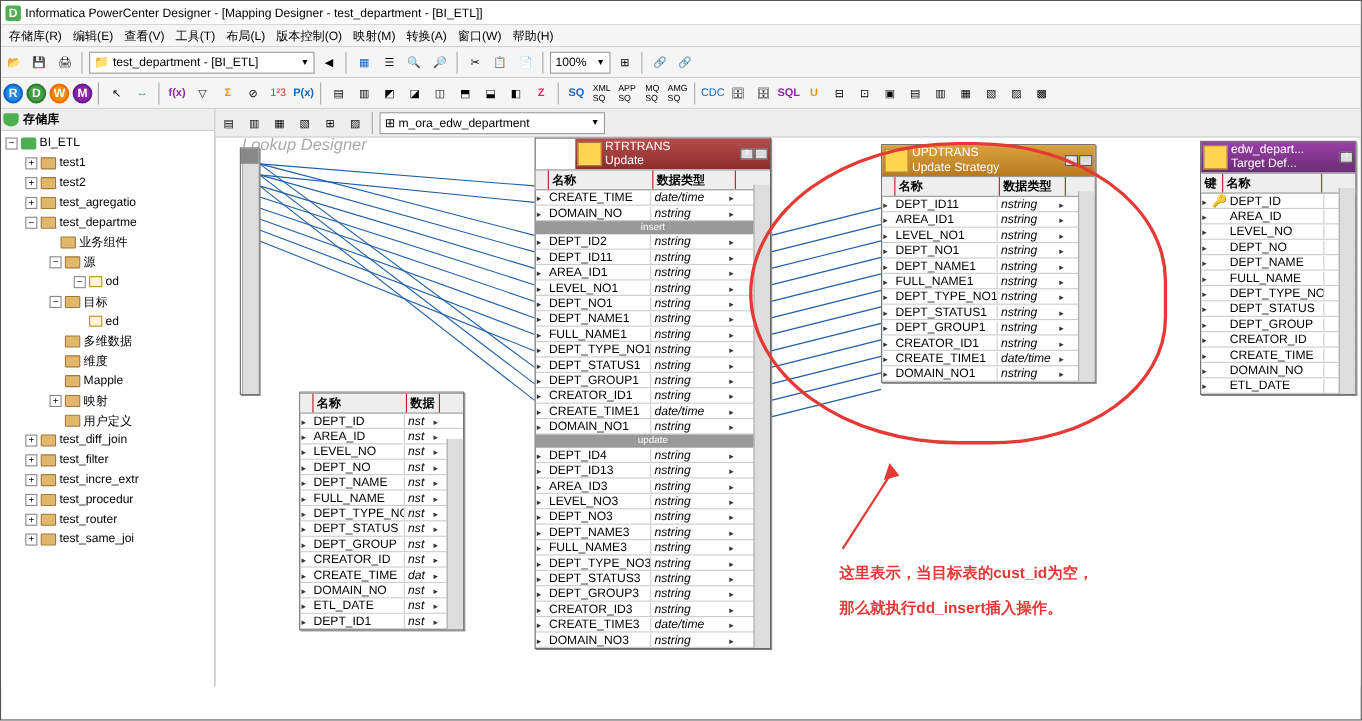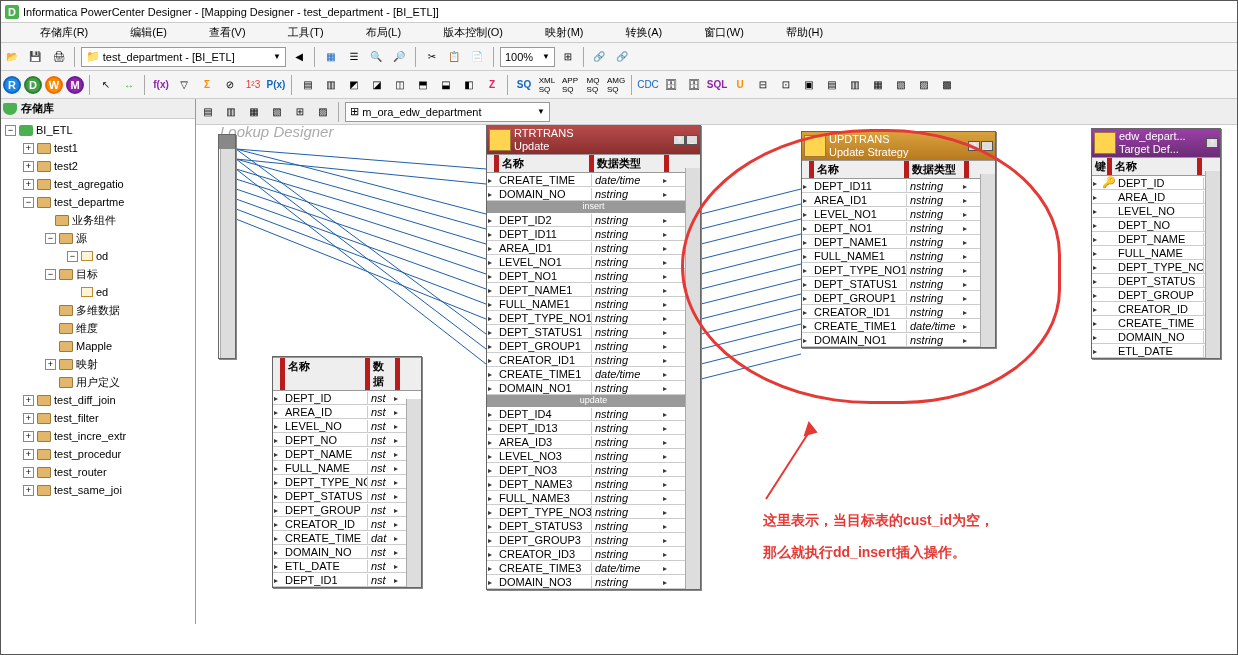--- a/index.html
+++ b/index.html
@@ -1,20 +1,20 @@
 <!DOCTYPE html>
 <html><head>
 <meta charset="utf-8">
 <style>
 *{box-sizing:border-box;margin:0;padding:0;font-family:"Microsoft YaHei",Tahoma,sans-serif;font-size:11px;}
 body{background:#fff;width:1238px;height:655px;overflow:hidden;border:1px solid #555;}
 .titlebar{height:22px;background:#fff;display:flex;align-items:center;padding:0 4px;border-bottom:1px solid #ccc;}
 .titlebar .d-icon{width:14px;height:14px;background:#4caf50;border-radius:2px;color:#fff;text-align:center;line-height:14px;font-weight:bold;margin-right:4px;}
 .menubar{height:20px;display:flex;align-items:center;padding:0 2px;background:#f5f5f5;border-bottom:1px solid #ccc;}
-.menubar span{padding:2px 5px;cursor:default;margin-left:32px;}
+.menubar span{padding:2px 5px;cursor:default;}
 .toolbar{height:28px;display:flex;align-items:center;padding:1px 2px;background:#f5f5f5;border-bottom:1px solid #ccc;gap:3px;}
 .tb-btn{width:20px;height:20px;border:1px solid transparent;display:flex;align-items:center;justify-content:center;font-size:10px;}
 .tb-sep{width:2px;height:20px;border-left:1px solid #aaa;margin:0 2px;}
 .circle{width:18px;height:18px;border-radius:50%;color:#fff;font-weight:bold;display:flex;align-items:center;justify-content:center;border:2px solid;}
 .c-r{background:#1e88e5;border-color:#1565c0;}
 .c-d{background:#43a047;border-color:#2e7d32;}
 .c-w{background:#fb8c00;border-color:#ef6c00;}
 .c-m{background:#8e24aa;border-color:#6a1b9a;}
 .dropdown{height:20px;border:1px solid #999;background:#fff;padding:1px 4px;display:flex;align-items:center;}
 .dropdown .arrow{margin-left:auto;font-size:8px;}
@@ -32,29 +32,29 @@
 .canvas{flex:1;position:relative;background:#fff;overflow:hidden;}
 .canvas .md-label{position:absolute;top:24px;left:24px;font-style:italic;color:#aaa;font-size:15px;}
 .canvas svg.links{position:absolute;top:0;left:0;pointer-events:none;}
 .trans{position:absolute;border:1px solid #666;background:#fff;box-shadow:1px 1px 0 #888;}
 .trans .hdr{height:28px;display:flex;align-items:center;padding:2px;color:#fff;}
 .trans .hdr .ticon{width:22px;height:22px;background:#ffd54f;border:1px solid #a07838;margin-right:3px;}
 .trans .hdr .ttext{flex:1;line-height:12px;font-size:10px;}
 .trans .hdr .wbtns{display:flex;gap:1px;}
 .trans .hdr .wbtn{width:12px;height:10px;background:#ddd;border:1px solid #555;font-size:7px;text-align:center;}
 .trans .cols{display:flex;background:#eee;border-top:1px solid #999;border-bottom:1px solid #999;font-weight:bold;}
-.trans .cols div{padding:1px 3px;border-right:5px solid #b91c1c;}
+.trans .cols div{padding:1px 3px;border-right:1px solid #b91c1c;}
 .trans .rows{max-height:560px;}
 .trans .row{display:flex;border-bottom:1px solid #ccc;height:14px;align-items:center;}
 .trans .row .port{width:8px;height:8px;font-size:8px;color:#333;margin:0 1px;}
 .trans .row .c1{width:95px;padding-left:2px;border-right:1px solid #ccc;overflow:hidden;}
 .trans .row .c2{width:70px;padding-left:3px;overflow:hidden;font-style:italic;}
 .trans .grp{background:#999;color:#fff;font-size:9px;text-align:center;height:12px;}
 .hdr-source{background:#888;}
-.hdr-router{background:linear-gradient(#b74b4b,#8b2e2e);}
+.hdr-router{background:linear-gradient(#b74b4b,#8b2e2e);margin-left:36px;}
 .hdr-update{background:linear-gradient(#d9a23e,#b8791e);}
 .hdr-lookup{background:linear-gradient(#2e7d5b,#1b5e42);}
 .hdr-target{background:linear-gradient(#9c3fa8,#6a2d75);}
 .annot{position:absolute;color:#e53935;font-weight:bold;font-size:14px;}
 .red-ellipse{position:absolute;border:3px solid #e53935;border-radius:50%;pointer-events:none;}
 .mini-tb{height:26px;background:#eee;border-bottom:1px solid #ccc;display:flex;align-items:center;padding:2px;gap:3px;}
 .scroll-v{position:absolute;right:0;width:15px;background:#ddd;border-left:1px solid #aaa;}
 </style>
 </head>
 <body>
@@ -696,21 +696,21 @@
           <div class="row">
             <span class="port">▸</span>
             <div class="c1" style="width:95px">DOMAIN_NO1</div>
             <div class="c2" style="width:55px">nstring</div>
             <span class="port">▸</span>
           </div>
         </div>
       <div class="scroll-v" style="top:42px;bottom:0"></div>
     </div>
 
-    <div class="trans" style="left:895px;top:29px;width:130px">
+    <div class="trans" style="left:895px;top:29px;width:142px">
       <div class="hdr hdr-target">
         <div class="ticon"></div>
         <div class="ttext"><span>edw_depart...</span><br><span>Target Def...</span></div>
         <div class="wbtns">
             <div class="wbtn">?</div>
           </div>
       </div>
       <div class="cols">
           <div style="width:20px">键</div>
           <div style="width:90px">名称</div>

